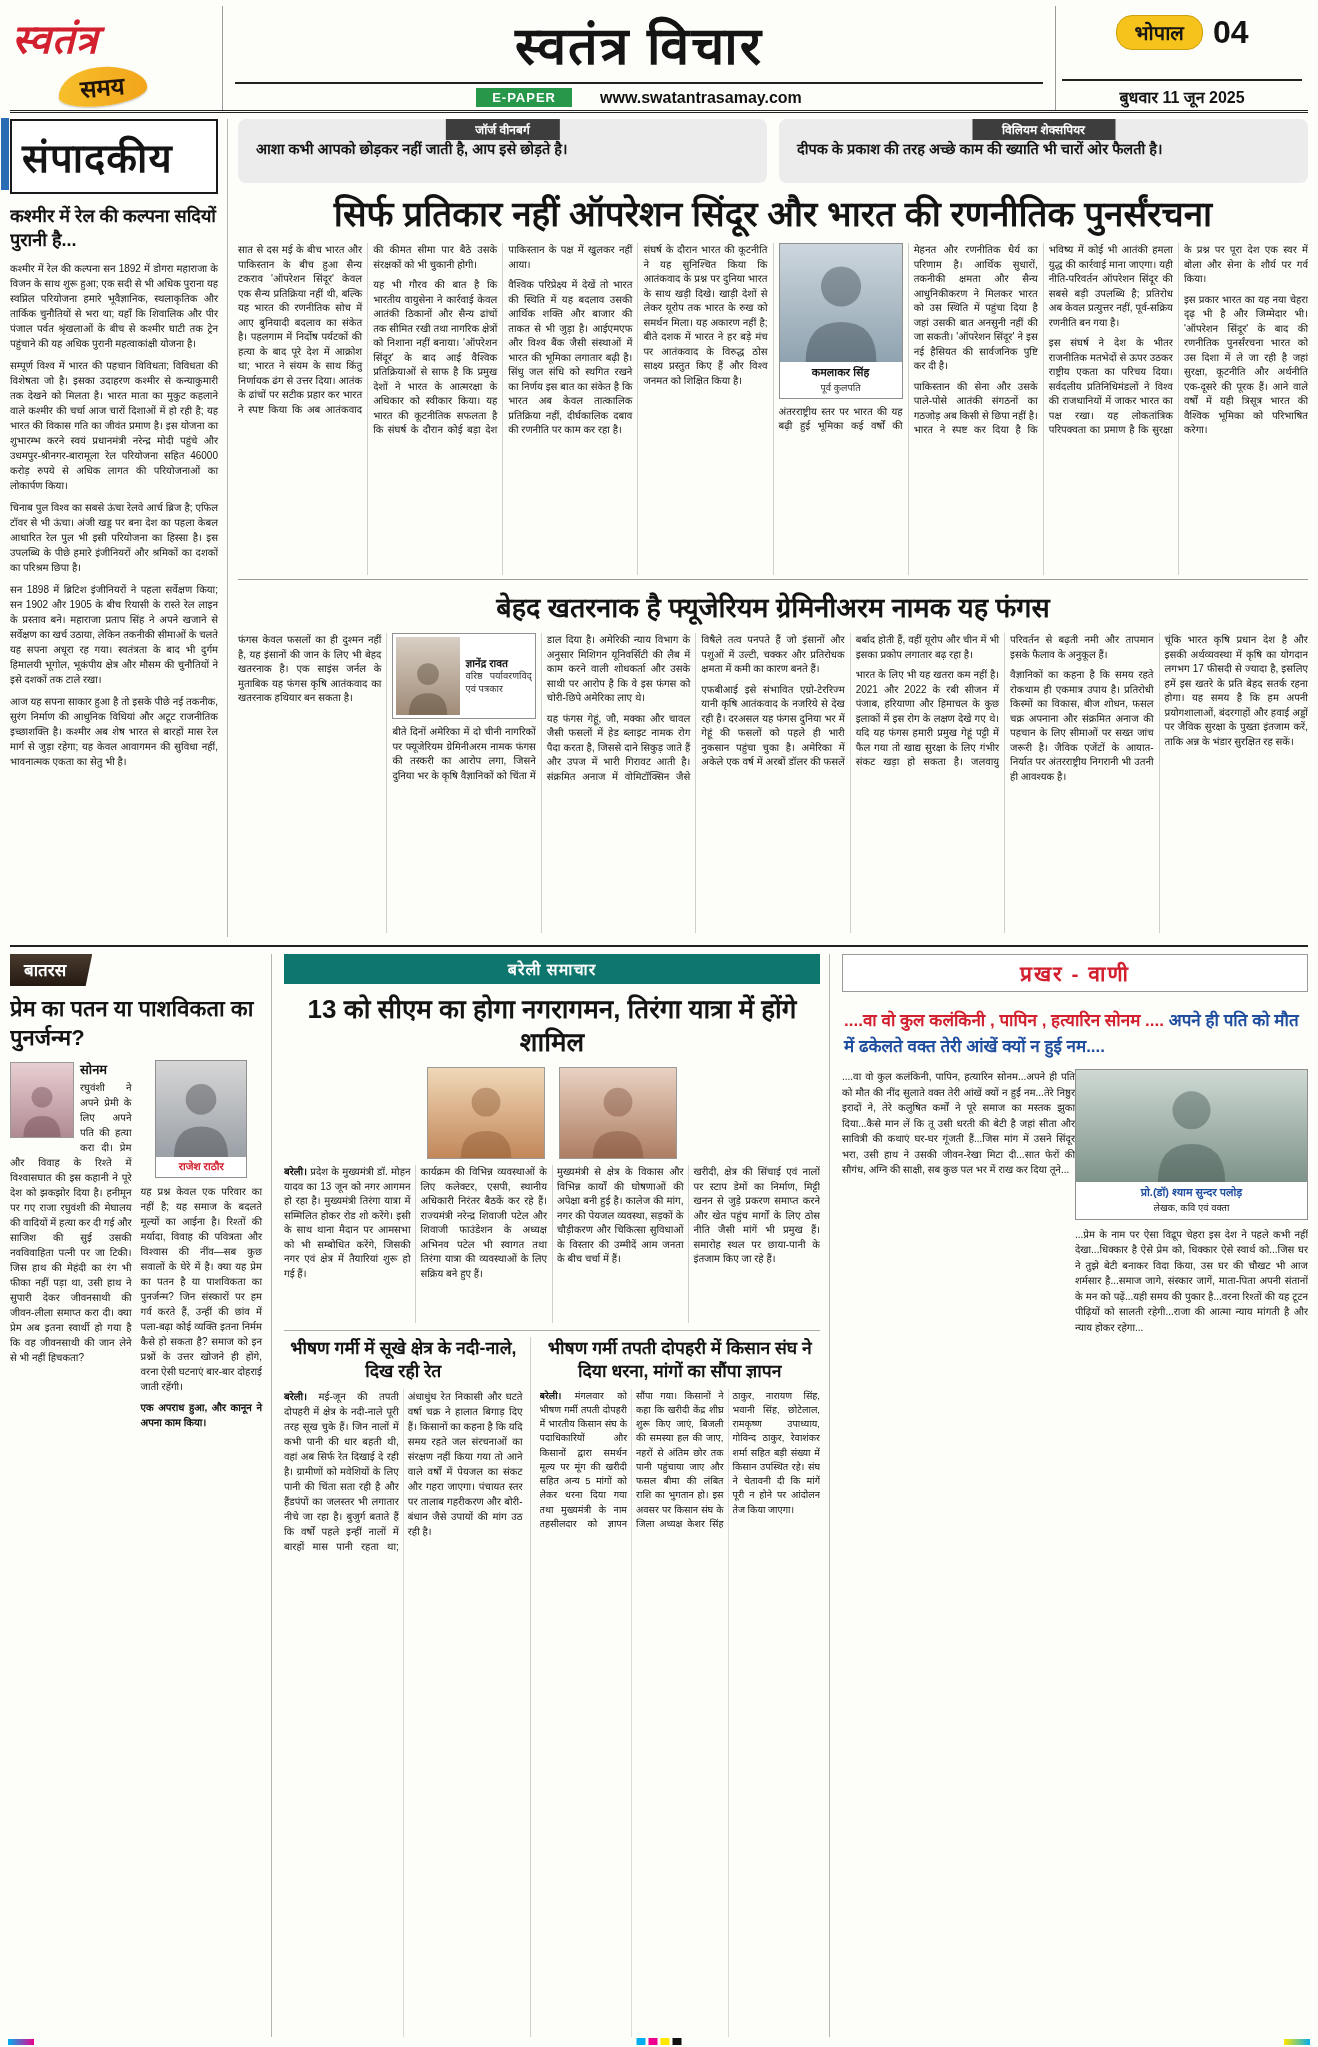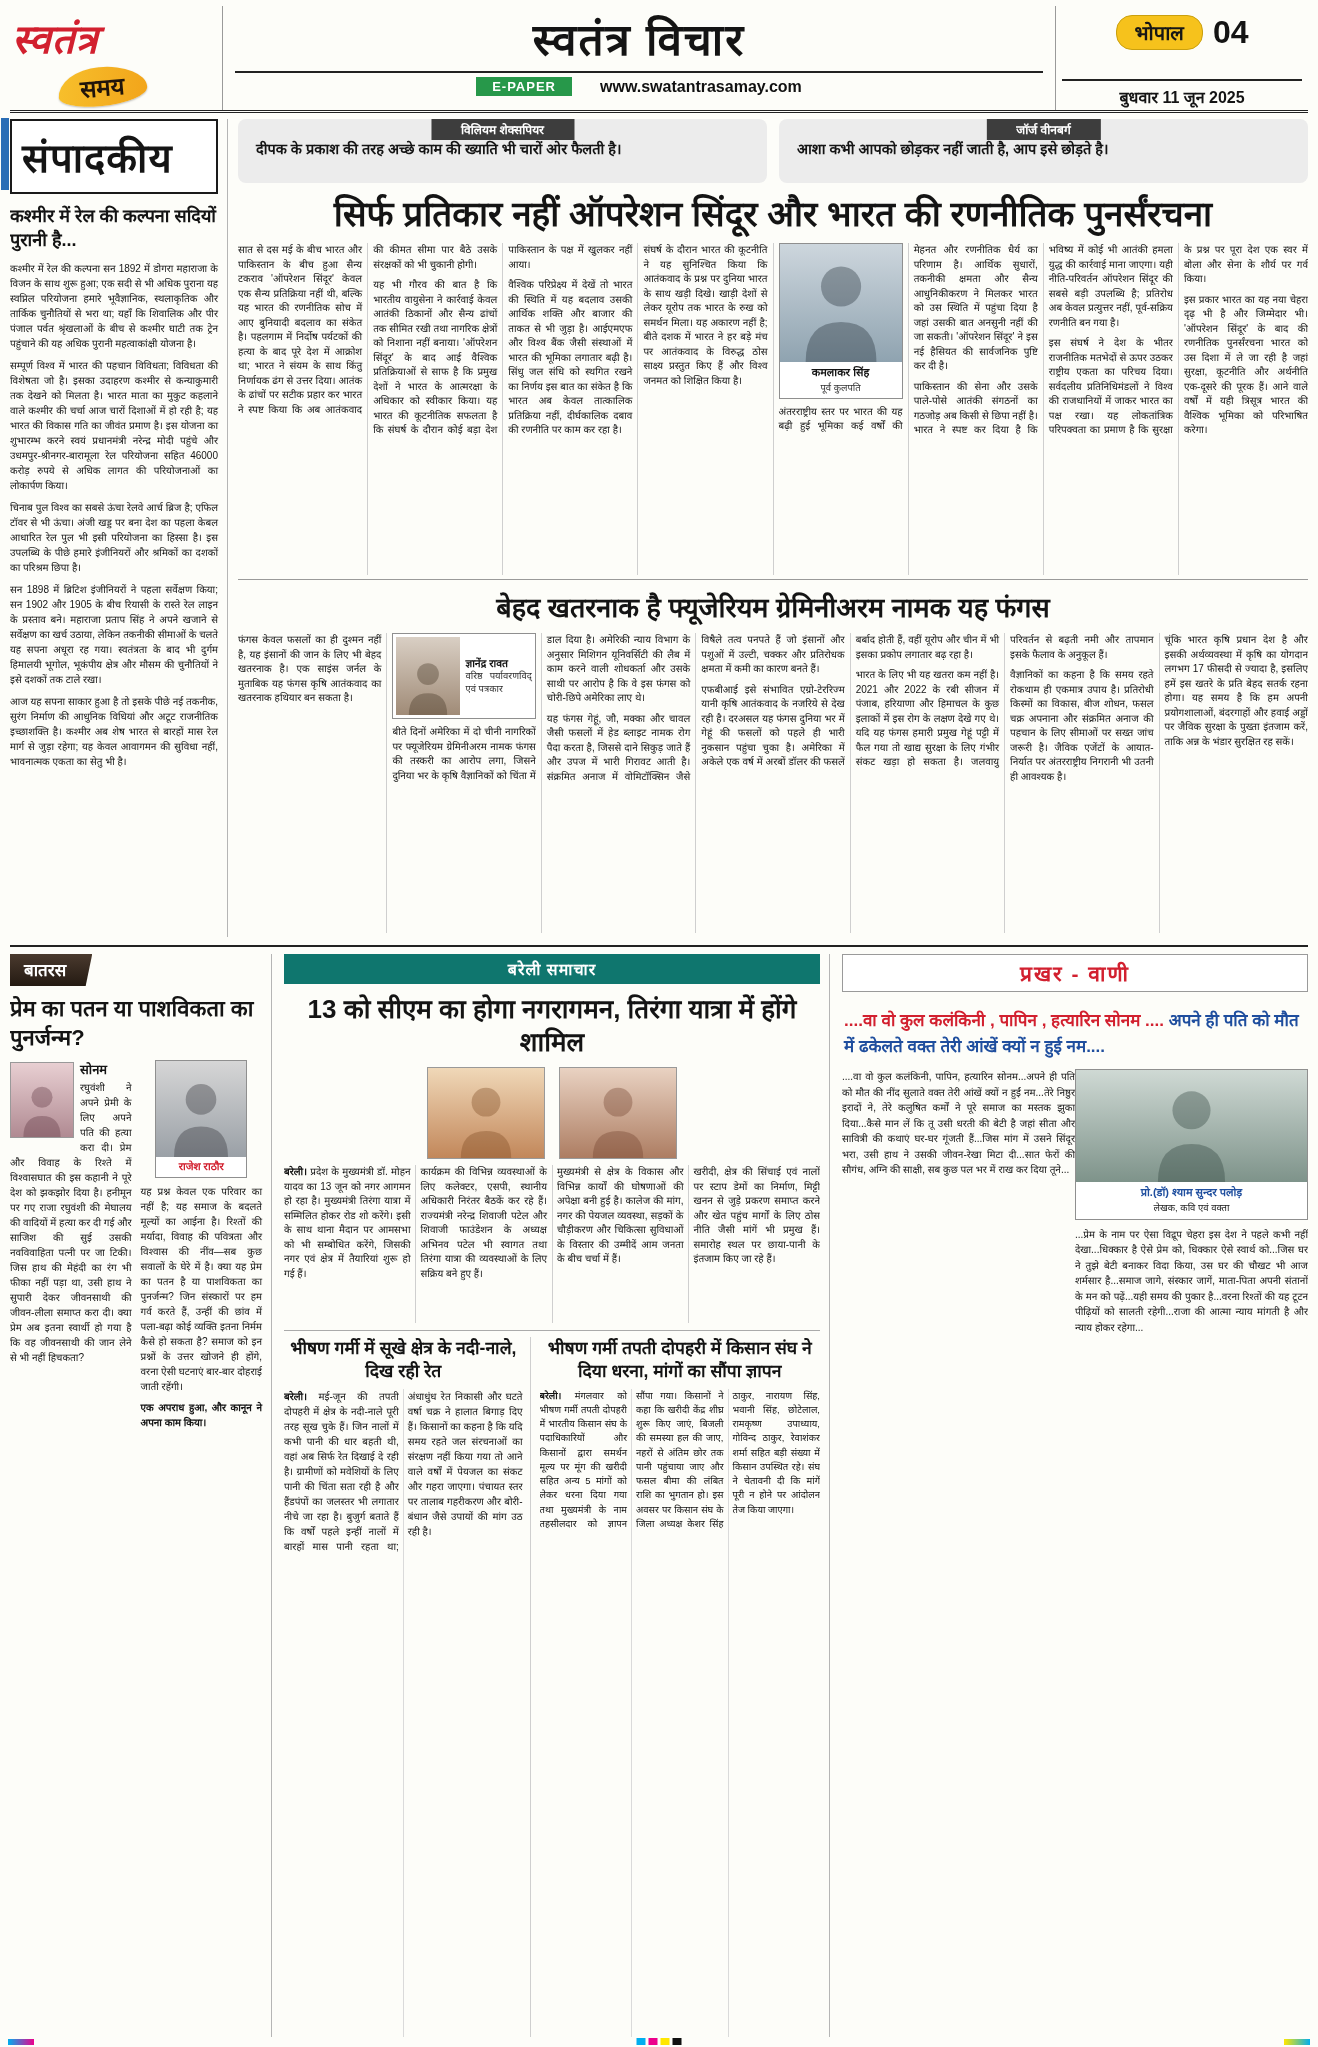--- a/index.html
+++ b/index.html
@@ -14,21 +14,21 @@
   .masthead { display:flex; align-items:stretch; border-bottom:3px double #222; padding-bottom:0; }
   .logo { width:212px; padding:4px 2px; position:relative; }
   .logo-line1 { color:#d2202f; font-size:40px; font-weight:bold; font-style:italic; letter-spacing:1px; }
   .logo-swoosh {
     display:inline-block; background:linear-gradient(100deg,#f7c02c,#f2a41a);
     color:#20140a; font-size:24px; font-weight:bold; padding:3px 22px;
     border-radius:48% 52% 55% 45% / 70% 60% 40% 30%;
     transform:rotate(-5deg); margin:2px 0 0 46px; box-shadow:0 1px 2px rgba(0,0,0,.25);
   }
   .mast-center { flex:1; text-align:center; border-left:1px solid #9a9a9a; border-right:1px solid #9a9a9a; padding:2px 12px; }
-  .page-title { font-size:44px; font-weight:bold; letter-spacing:2px; }
+  .page-title { font-size:52px; font-weight:bold; letter-spacing:2px; }
   .epaper-row { display:flex; align-items:center; justify-content:center; gap:28px; border-top:2px solid #222; margin-top:3px; padding-top:4px; }
   .epaper-badge { background:#27984a; color:#fff; font-weight:bold; font-size:13px; padding:2px 16px; letter-spacing:1px; }
   .site-url { font-weight:bold; font-size:16px; color:#111; }
   .mast-right { width:252px; padding:2px 6px; display:flex; flex-direction:column; justify-content:space-between; align-items:center; }
   .city-row { display:flex; align-items:center; gap:10px; margin-top:6px; }
   .city-pill { background:#f6c21c; color:#161616; padding:3px 18px; font-weight:bold; font-size:20px; border-radius:16px; border:1px solid #caa00e; }
   .page-no { font-size:32px; font-weight:bold; }
   .date-line { font-weight:bold; font-size:16px; border-top:2px solid #222; width:100%; text-align:center; padding-top:5px; }
   
   .content-top { display:flex; gap:10px; margin-top:6px; height:818px; }
@@ -143,26 +143,26 @@
         <p>सम्पूर्ण विश्व में भारत की पहचान विविधता; विविधता की विशेषता जो है। इसका उदाहरण कश्मीर से कन्याकुमारी तक देखने को मिलता है। भारत माता का मुकुट कहलाने वाले कश्मीर की चर्चा आज चारों दिशाओं में हो रही है; यह भारत की विकास गति का जीवंत प्रमाण है। इस योजना का शुभारम्भ करने स्वयं प्रधानमंत्री नरेन्द्र मोदी पहुंचे और उधमपुर-श्रीनगर-बारामूला रेल परियोजना सहित 46000 करोड़ रुपये से अधिक लागत की परियोजनाओं का लोकार्पण किया।</p>
         <p>चिनाब पुल विश्व का सबसे ऊंचा रेलवे आर्च ब्रिज है; एफिल टॉवर से भी ऊंचा। अंजी खड्ड पर बना देश का पहला केबल आधारित रेल पुल भी इसी परियोजना का हिस्सा है। इस उपलब्धि के पीछे हमारे इंजीनियरों और श्रमिकों का दशकों का परिश्रम छिपा है।</p>
         <p>सन 1898 में ब्रिटिश इंजीनियरों ने पहला सर्वेक्षण किया; सन 1902 और 1905 के बीच रियासी के रास्ते रेल लाइन के प्रस्ताव बने। महाराजा प्रताप सिंह ने अपने खजाने से सर्वेक्षण का खर्च उठाया, लेकिन तकनीकी सीमाओं के चलते यह सपना अधूरा रह गया। स्वतंत्रता के बाद भी दुर्गम हिमालयी भूगोल, भूकंपीय क्षेत्र और मौसम की चुनौतियों ने इसे दशकों तक टाले रखा।</p>
         <p>आज यह सपना साकार हुआ है तो इसके पीछे नई तकनीक, सुरंग निर्माण की आधुनिक विधियां और अटूट राजनीतिक इच्छाशक्ति है। कश्मीर अब शेष भारत से बारहों मास रेल मार्ग से जुड़ा रहेगा; यह केवल आवागमन की सुविधा नहीं, भावनात्मक एकता का सेतु भी है।</p>
       </div>
     </aside>
 
     <div class="right-area">
       <div class="quotes-row">
         <div class="quote-box">
+          <div class="quote-head">जॉर्ज वीनबर्ग</div>
+          <div class="quote-text">आशा कभी आपको छोड़कर नहीं जाती है, आप इसे छोड़ते है।</div>
+        </div>
+        <div class="quote-box">
           <div class="quote-head">विलियम शेक्सपियर</div>
           <div class="quote-text">दीपक के प्रकाश की तरह अच्छे काम की ख्याति भी चारों ओर फैलती है।</div>
-        </div>
-        <div class="quote-box">
-          <div class="quote-head">जॉर्ज वीनबर्ग</div>
-          <div class="quote-text">आशा कभी आपको छोड़कर नहीं जाती है, आप इसे छोड़ते है।</div>
         </div>
       </div>
 
       <h1 class="main-headline">सिर्फ प्रतिकार नहीं ऑपरेशन सिंदूर और भारत की रणनीतिक पुनर्संरचना</h1>
       <div class="main-body">
         <p>सात से दस मई के बीच भारत और पाकिस्तान के बीच हुआ सैन्य टकराव 'ऑपरेशन सिंदूर' केवल एक सैन्य प्रतिक्रिया नहीं थी, बल्कि यह भारत की रणनीतिक सोच में आए बुनियादी बदलाव का संकेत है। पहलगाम में निर्दोष पर्यटकों की हत्या के बाद पूरे देश में आक्रोश था; भारत ने संयम के साथ किंतु निर्णायक ढंग से उत्तर दिया। आतंक के ढांचों पर सटीक प्रहार कर भारत ने स्पष्ट किया कि अब आतंकवाद की कीमत सीमा पार बैठे उसके संरक्षकों को भी चुकानी होगी।</p>
         <p>यह भी गौरव की बात है कि भारतीय वायुसेना ने कार्रवाई केवल आतंकी ठिकानों और सैन्य ढांचों तक सीमित रखी तथा नागरिक क्षेत्रों को निशाना नहीं बनाया। 'ऑपरेशन सिंदूर' के बाद आई वैश्विक प्रतिक्रियाओं से साफ है कि प्रमुख देशों ने भारत के आत्मरक्षा के अधिकार को स्वीकार किया। यह भारत की कूटनीतिक सफलता है कि संघर्ष के दौरान कोई बड़ा देश पाकिस्तान के पक्ष में खुलकर नहीं आया।</p>
         <p>वैश्विक परिप्रेक्ष्य में देखें तो भारत की स्थिति में यह बदलाव उसकी आर्थिक शक्ति और बाजार की ताकत से भी जुड़ा है। आईएमएफ और विश्व बैंक जैसी संस्थाओं में भारत की भूमिका लगातार बढ़ी है। सिंधु जल संधि को स्थगित रखने का निर्णय इस बात का संकेत है कि भारत अब केवल तात्कालिक प्रतिक्रिया नहीं, दीर्घकालिक दबाव की रणनीति पर काम कर रहा है।</p>
         <p>संघर्ष के दौरान भारत की कूटनीति ने यह सुनिश्चित किया कि आतंकवाद के प्रश्न पर दुनिया भारत के साथ खड़ी दिखे। खाड़ी देशों से लेकर यूरोप तक भारत के रुख को समर्थन मिला। यह अकारण नहीं है; बीते दशक में भारत ने हर बड़े मंच पर आतंकवाद के विरुद्ध ठोस साक्ष्य प्रस्तुत किए हैं और विश्व जनमत को शिक्षित किया है।</p>
         <div class="author-card">

